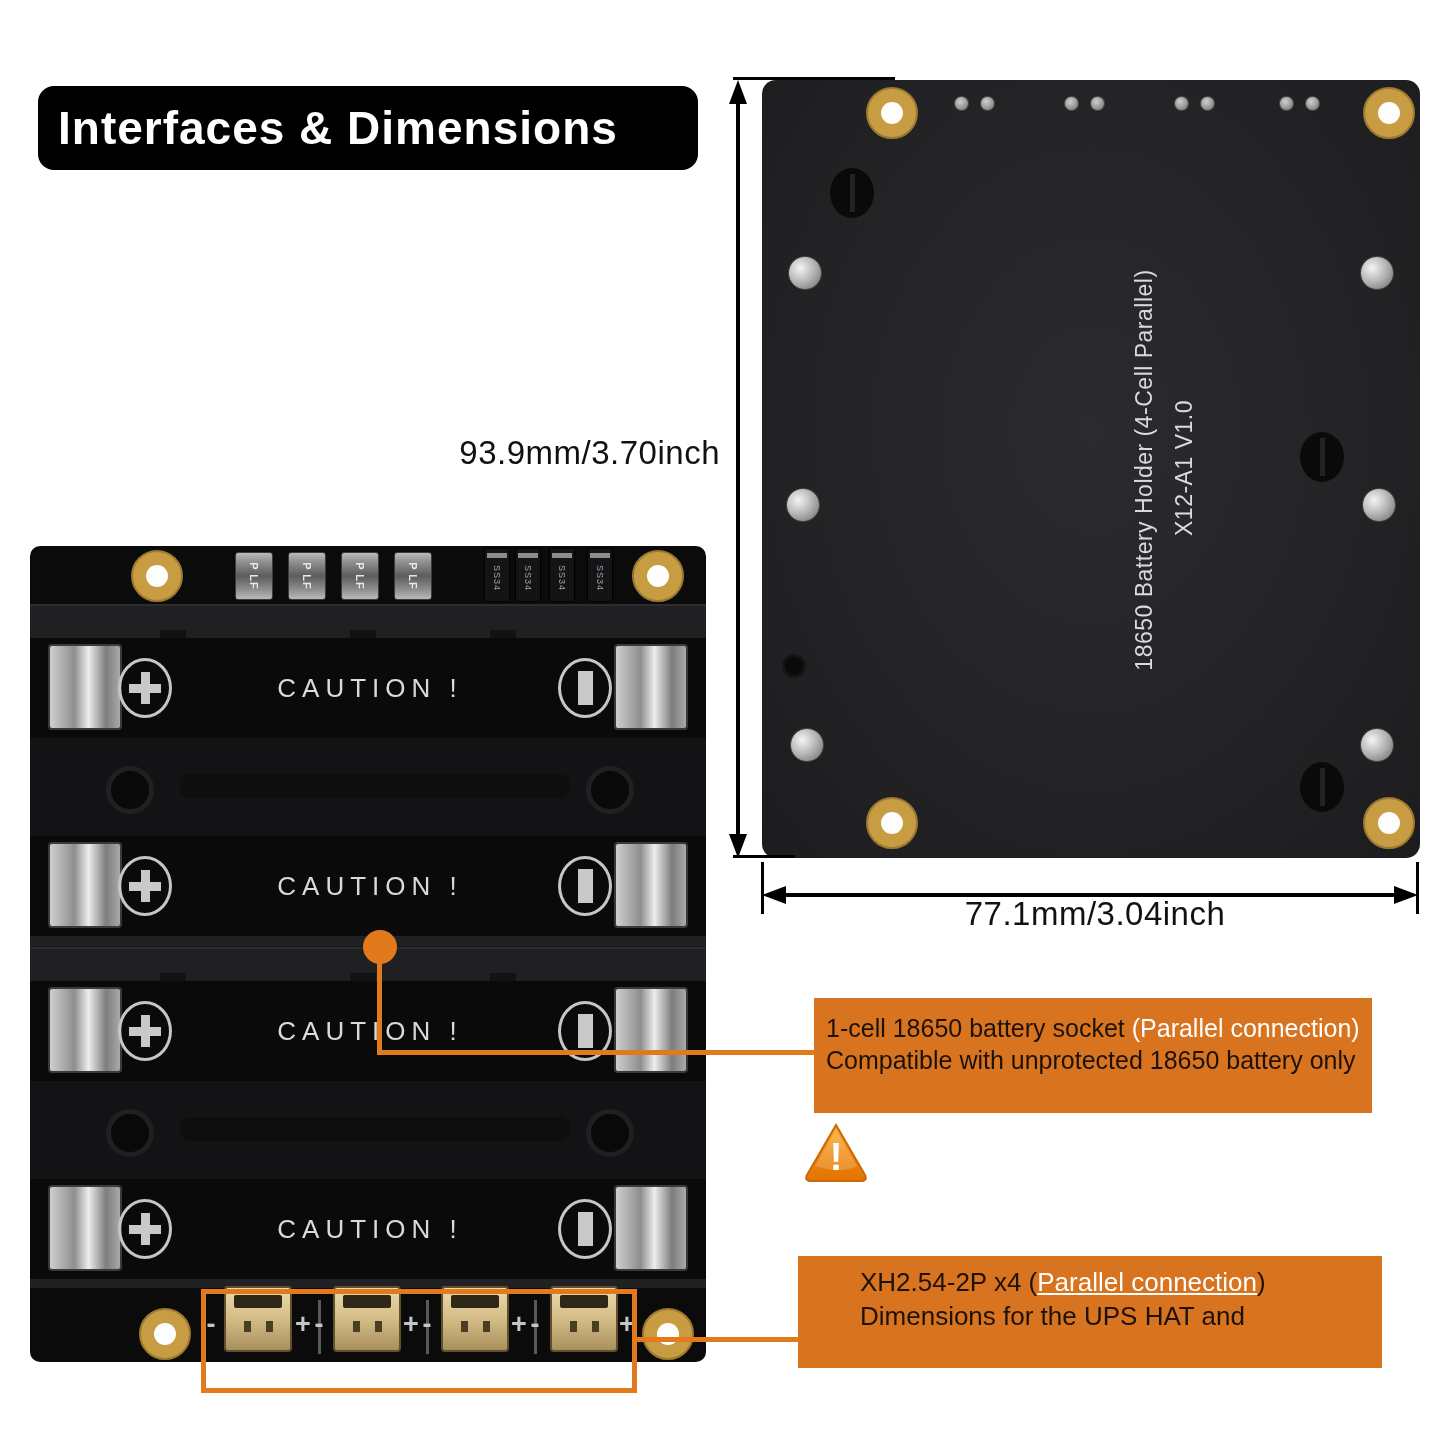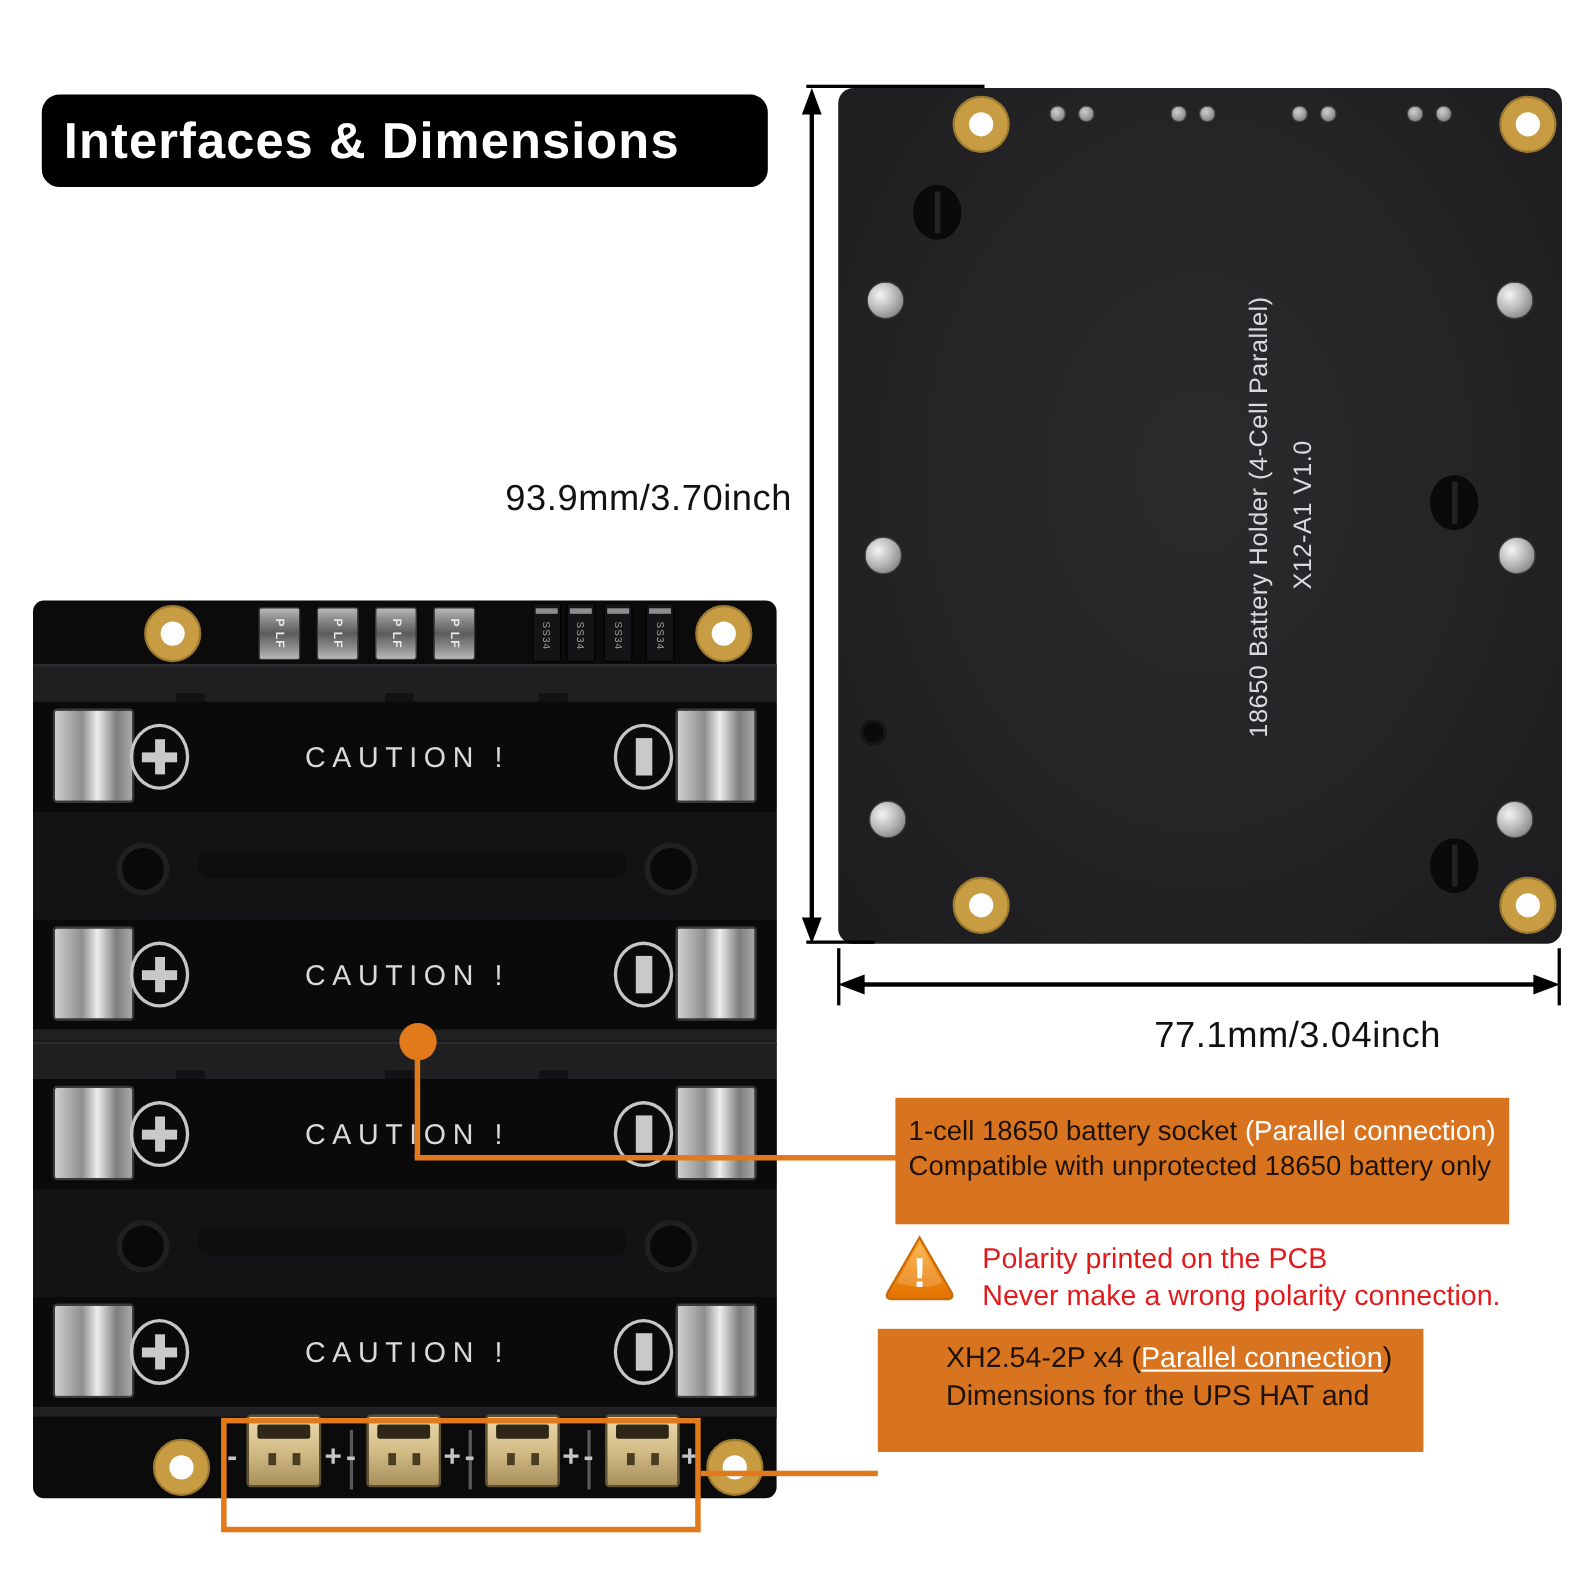--- a/index.html
+++ b/index.html
@@ -77,21 +77,21 @@
 
   
   .o{background:#E2791A;}
   .o-dot{left:363px;top:930px;width:34px;height:34px;border-radius:50%;}
   .o-rect{left:201px;top:1289px;width:436px;height:104px;border:5px solid #E2791A;box-sizing:border-box;background:transparent;}
   .callout{background:#D8731F;color:#1c120a;}
   .callout .hl{color:#ffffff;}
   .callout .hl.u{text-decoration:underline;}
   .box1{left:814px;top:998px;width:558px;height:115px;padding:15px 12px 0 12px;box-sizing:border-box;
         font-size:25px;line-height:31.5px;}
-  .box2{left:798px;top:1208px;width:496px;height:112px;padding:9px 10px 0 62px;box-sizing:border-box;
+  .box2{left:798px;top:1256px;width:584px;height:112px;padding:9px 10px 0 62px;box-sizing:border-box;
         font-size:26px;line-height:34px;}
   .warn-text{left:893px;top:1128px;width:520px;color:#E21A1C;font-size:26px;line-height:33px;font-weight:400;}
 </style>
 </head>
 <body>
 
 <div id="canvas">
 
   <div class="abs title-box">Interfaces &amp; Dimensions</div>
 
@@ -309,21 +309,21 @@
   <div class="abs dim-line" style="left:736px;top:90px;width:4px;height:758px;"></div>
   <div class="abs arrow up" style="left:729px;top:80px;"></div>
   <div class="abs arrow down" style="left:729px;top:834px;"></div>
   <div class="abs dim-label" style="left:420px;top:434px;width:300px;text-align:right;">93.9mm/3.70inch</div>
 
   <div class="abs dim-line" style="left:761px;top:862px;width:3px;height:52px;"></div>
   <div class="abs dim-line" style="left:1416px;top:862px;width:3px;height:52px;"></div>
   <div class="abs dim-line" style="left:772px;top:893px;width:636px;height:4px;"></div>
   <div class="abs arrow left" style="left:762px;top:886px;"></div>
   <div class="abs arrow right" style="left:1394px;top:886px;"></div>
-  <div class="abs dim-label" style="left:880px;top:922px;width:430px;text-align:right;">77.1mm/3.04inch</div>
+  <div class="abs dim-label" style="left:880px;top:895px;width:430px;text-align:center;">77.1mm/3.04inch</div>
 
   <div class="abs o o-dot"></div>
   <div class="abs o" style="left:377px;top:962px;width:5px;height:91px;"></div>
   <div class="abs o" style="left:377px;top:1050px;width:438px;height:5px;"></div>
 
   <div class="abs callout box1">
     <div><span>1-cell 18650 battery socket </span><span class="hl">(Parallel connection)</span></div>
     <div>Compatible with unprotected 18650 battery only</div>
   </div>
 
@@ -332,24 +332,20 @@
       <linearGradient id="wg" x1="0" y1="0" x2="0" y2="1">
         <stop offset="0" stop-color="#F8B133"></stop>
           <stop offset="0.5" stop-color="#F08A12"></stop>
           <stop offset="1" stop-color="#E27200"></stop>
       </linearGradient>
     </defs>
     <path d="M33 3 L62 53 Q65 59 57 59 L9 59 Q1 59 4 53 Z" fill="url(#wg)" stroke="#C96A06" stroke-width="2"></path>
     <path d="M33 8 L54 44 Q38 52 12 44 Z" fill="#ffffff" opacity="0.18"></path>
     <text x="33" y="48" text-anchor="middle" font-size="38" font-weight="bold" fill="#ffffff" font-family="Liberation Sans, sans-serif">!</text>
   </svg>
-  <div class="abs warn-text">
-    <div>Polarity printed on the PCB</div>
-    <div>Never make a wrong polarity connection.</div>
-  </div>
 
   <div class="abs o-rect"></div>
   <div class="abs o" style="left:637px;top:1337px;width:161px;height:5px;"></div>
 
   <div class="abs callout box2">
     <div><span>XH2.54-2P x4 (</span><span class="hl u">Parallel connection</span><span>)</span></div>
     <div>Dimensions for the UPS HAT and</div>
   </div>
 
 </div>

